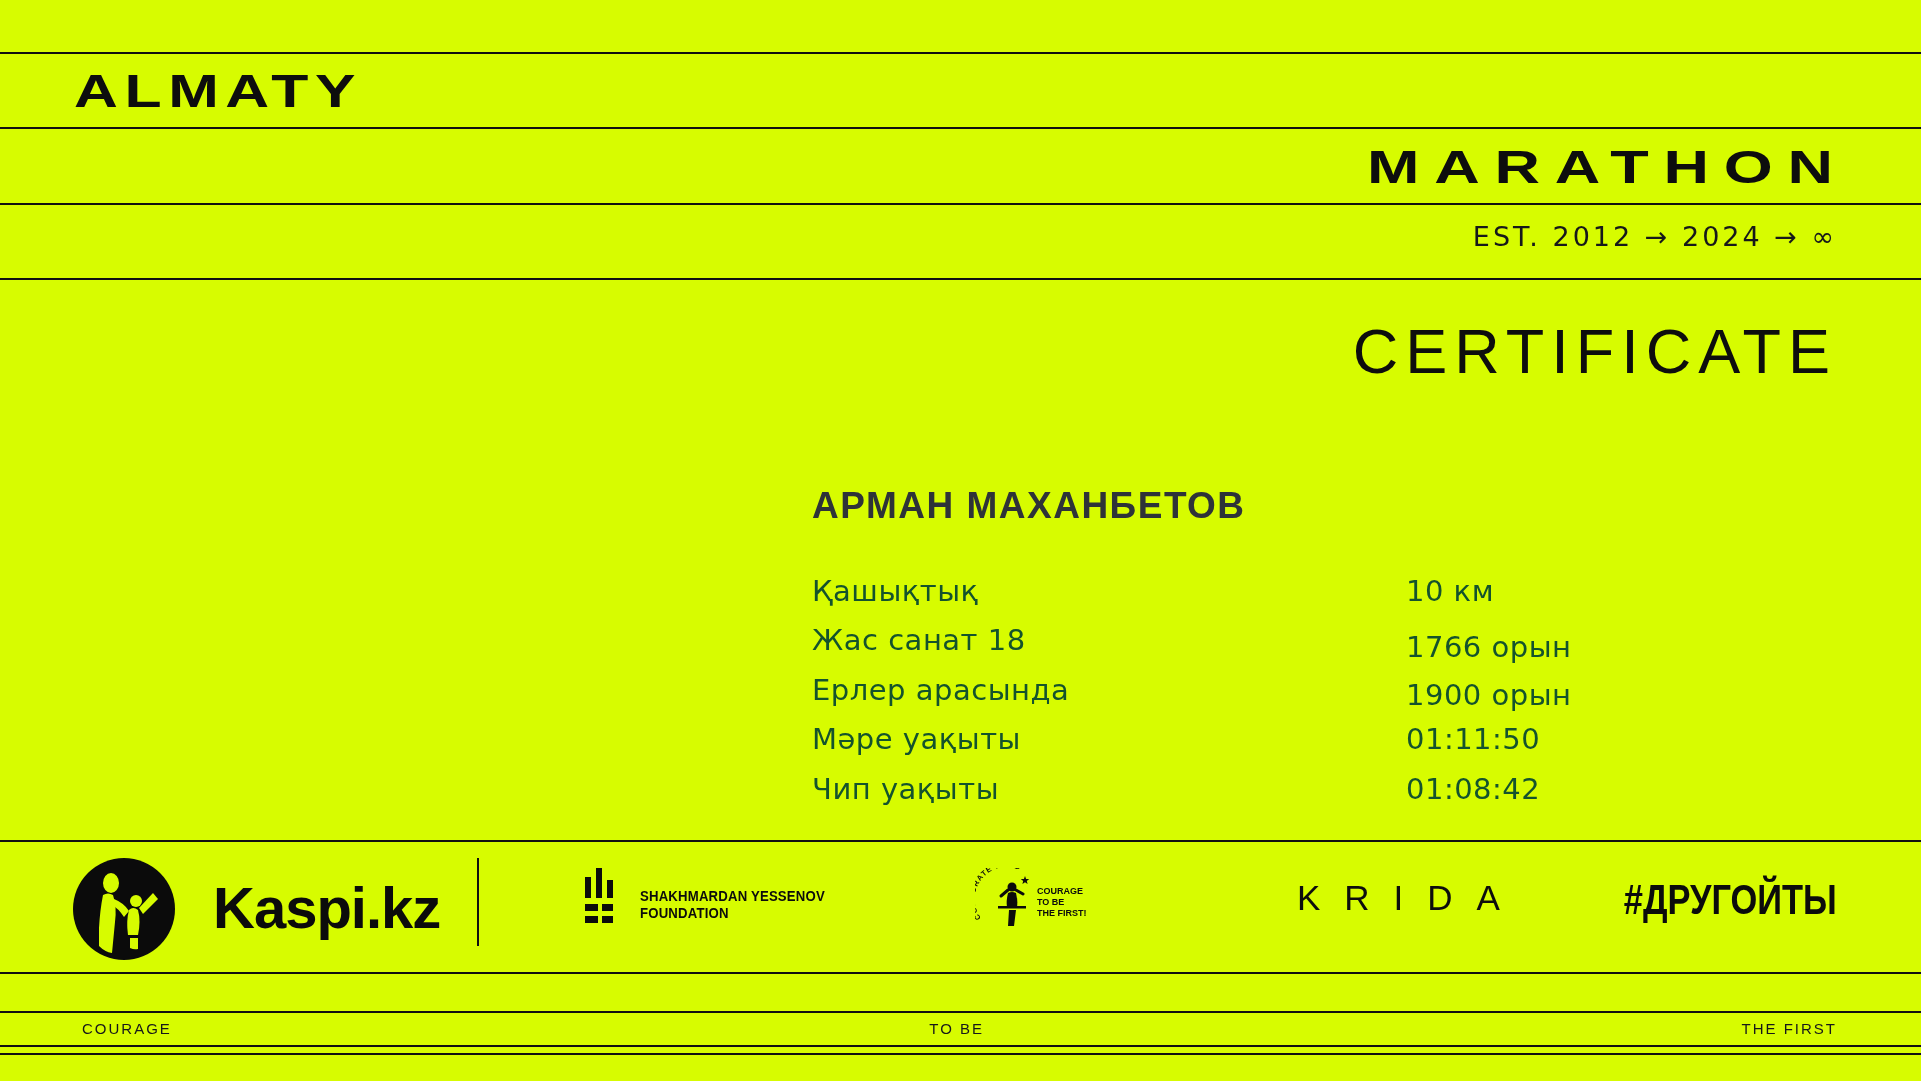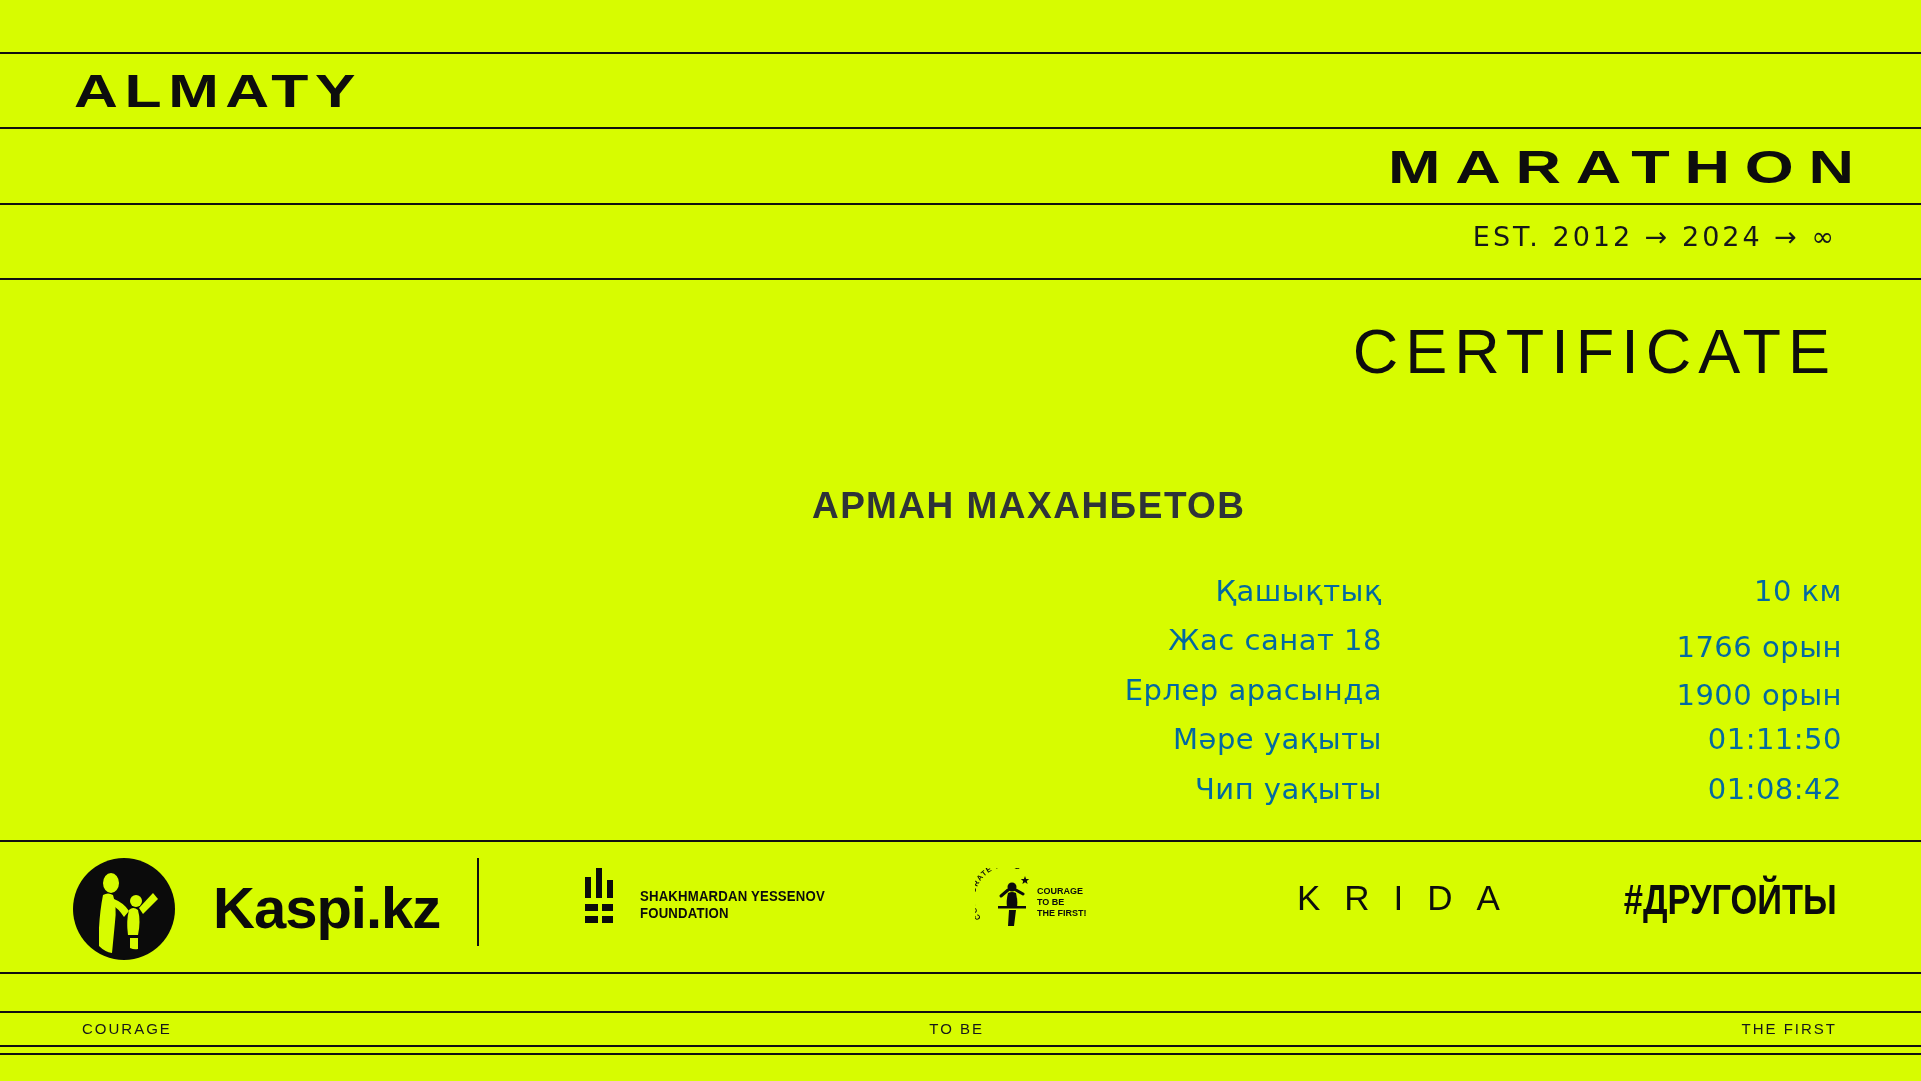--- a/index.html
+++ b/index.html
@@ -7,31 +7,31 @@
     position:relative;width:1921px;height:1081px;overflow:hidden;
     background:#d7fc00;color:#101010;
     font-family:"Liberation Sans","DejaVu Sans",sans-serif;
   }
   .hline{position:absolute;left:0;width:100%;height:2px;background:#101010;}
   .band{position:absolute;left:0;width:100%;display:flex;align-items:center;box-sizing:border-box;}
 
   
   .band-city{top:54px;height:73px;padding-left:74px;}
   .city-word{font-size:46px;font-weight:bold;letter-spacing:5px;transform:scaleX(1.32);transform-origin:left center;color:#0d0d0d;}
-  .band-event{top:129px;height:74px;justify-content:flex-end;padding-right:52px;}
+  .band-event{top:129px;height:74px;justify-content:flex-end;padding-right:73px;}
   .event-word{font-size:47px;font-weight:bold;letter-spacing:11px;transform:scaleX(1.34);transform-origin:right center;color:#0d0d0d;}
   .band-est{top:205px;height:62px;justify-content:flex-end;padding-right:84px;}
   .est-text{font-size:27px;font-weight:500;letter-spacing:3px;color:#16181a;font-family:"DejaVu Sans","Liberation Sans",sans-serif;}
 
   
   .cert-title{position:absolute;right:84px;top:320px;font-size:63px;line-height:1;font-weight:400;letter-spacing:7px;color:#0d0d0d;white-space:nowrap;}
   .participant{position:absolute;left:812px;top:486px;font-size:37px;line-height:40px;font-weight:bold;letter-spacing:1.5px;color:#2e3338;white-space:nowrap;}
   .results{position:absolute;left:812px;top:566px;width:1030px;}
-  .result-row{display:flex;height:49.5px;align-items:center;font-size:29px;letter-spacing:.5px;color:#0369a1;
-    font-family:"DejaVu Sans","Liberation Sans",sans-serif;text-align:right;}
+  .result-row{display:flex;height:49.5px;align-items:center;font-size:29px;letter-spacing:.5px;color:#14532d;
+    font-family:"DejaVu Sans","Liberation Sans",sans-serif;}
   .result-label{width:570px;flex:0 0 570px;}
   .result-value{flex:1;margin-left:24px;}
   .result-row:nth-child(2) .result-value{transform:translateY(7px);}
   .result-row:nth-child(3) .result-value{transform:translateY(5px);}
 
   
   .sponsors{position:absolute;left:0;top:840px;width:100%;height:132px;}
   .kaspi{position:absolute;left:73px;top:18px;display:flex;align-items:center;}
   .kaspi-word{font-size:58px;font-weight:bold;letter-spacing:-1px;color:#0b0b0b;margin-left:38px;transform:translateY(-2px);}
   .v-divider{position:absolute;left:477px;top:18px;width:2px;height:88px;background:#101010;}

